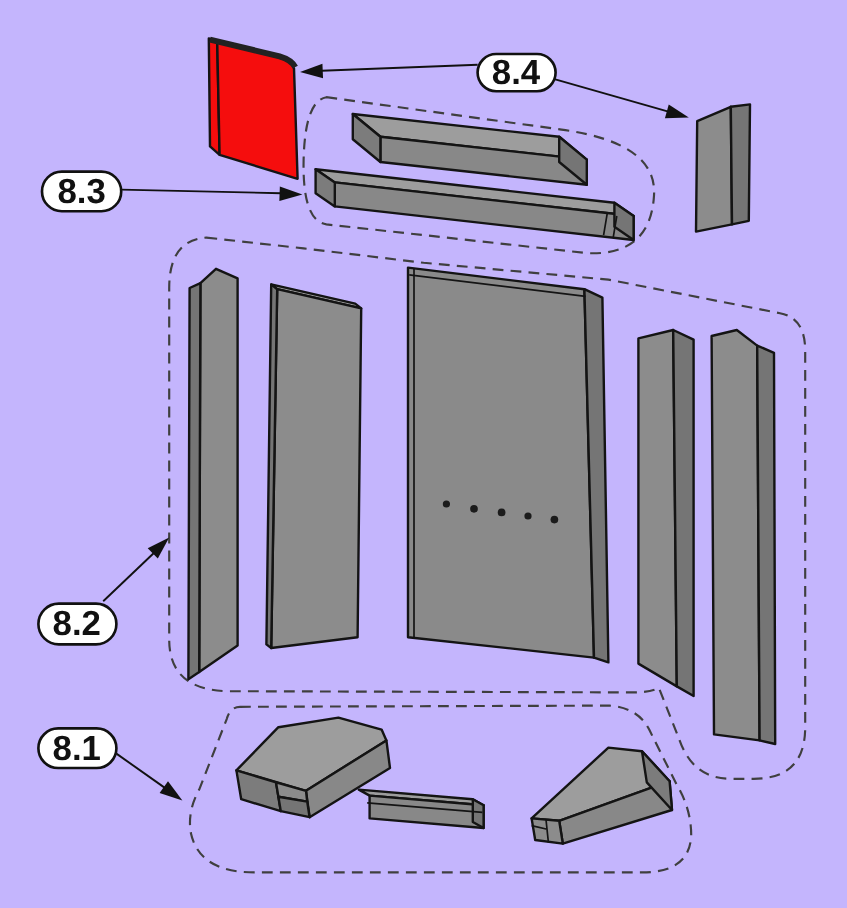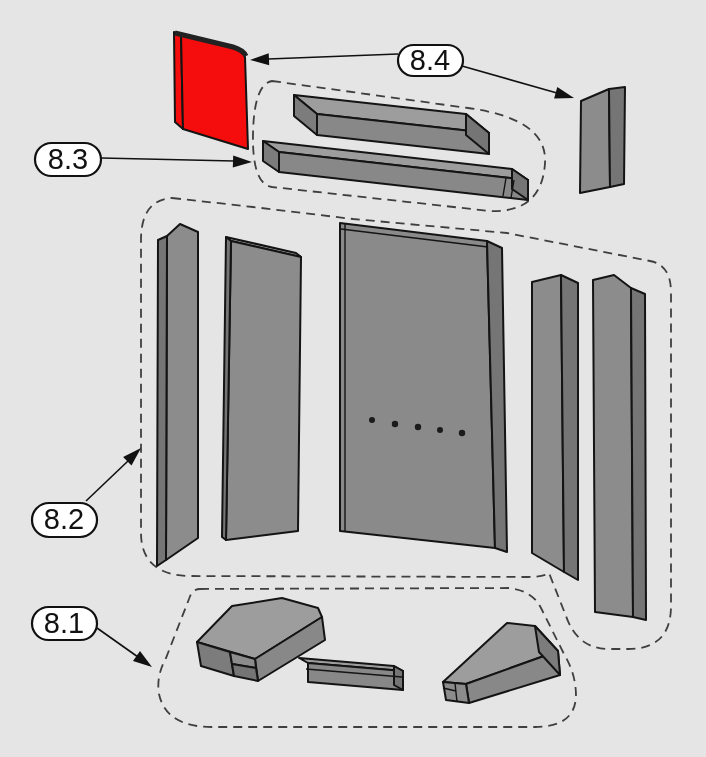--- a/index.html
+++ b/index.html
@@ -1,16 +1,16 @@
 <!DOCTYPE html>
 <html><head>
 <meta charset="utf-8">
 <style>
   html,body{margin:0;padding:0;background:#ffffff;}
-  .stage{width:706px;height:757px;position:relative;background:#e5e5e5;}
+  .stage{width:706px;height:757px;position:relative;background:#c4b5fd;font-weight:bold;}
   svg{display:block;}
   .outlined{stroke:#141414;stroke-width:2;stroke-linejoin:round;}
   .thin{stroke:#141414;stroke-width:1.4;stroke-linejoin:round;fill:none;}
   .face-main{fill:#8c8c8c;stroke:#141414;stroke-width:2;stroke-linejoin:round;}
   .face-main2{fill:#8a8a8a;stroke:#141414;stroke-width:2;stroke-linejoin:round;}
   .face-dark{fill:#757575;stroke:#141414;stroke-width:2;stroke-linejoin:round;}
   .face-side{fill:#7c7c7c;stroke:#141414;stroke-width:2;stroke-linejoin:round;}
   .face-light{fill:#9d9d9d;stroke:#141414;stroke-width:2;stroke-linejoin:round;}
   .face-mid{fill:#888888;stroke:#141414;stroke-width:2;stroke-linejoin:round;}
   .dash{fill:none;stroke:#3f3f3f;stroke-width:1.8;stroke-dasharray:9 6;stroke-linecap:butt;}

